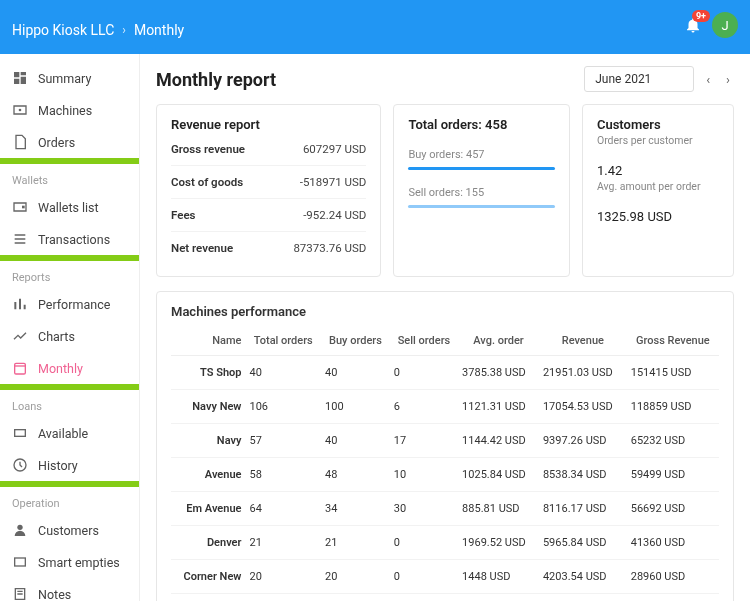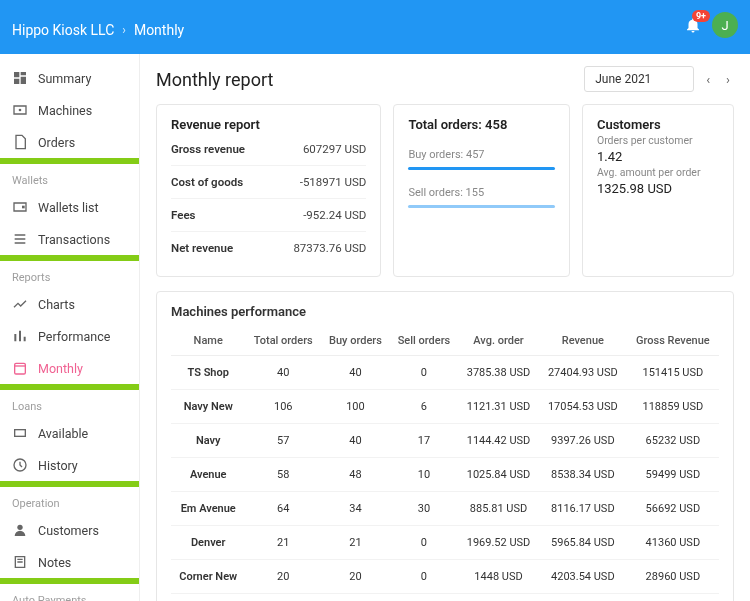--- a/index.html
+++ b/index.html
@@ -15,46 +15,46 @@
 .shell{display:flex}
 .sidebar{width:140px;border-right:1px solid #eee;padding-top:8px;font-size:12.5px}
 .sb-section{color:#9e9e9e;font-size:11px;padding:10px 12px 4px;border-top:6px solid #84cc16}
 .sb-section:first-of-type{border-top:none}
 .sb-item{display:flex;align-items:center;gap:10px;padding:8px 12px;color:#424242;cursor:pointer}
 .sb-item.active{color:#f06292}
 .sb-item .ic{width:16px;height:16px;fill:#666;display:inline-flex}
 .sb-item.active .ic{fill:#f06292}
 .main{flex:1;padding:12px 16px 0 16px;position:relative}
 .headrow{display:flex;align-items:center;justify-content:space-between;margin-bottom:12px}
-.title{font-size:18px;font-weight:400;color:#222}
+.title{font-size:18px;font-weight:700;color:#222}
 .month-nav{display:flex;align-items:center;gap:8px}
 .month-box{border:1px solid #ddd;border-radius:3px;padding:5px 10px;font-size:12px;min-width:110px;background:#fff}
 .chev{color:#666;cursor:pointer;padding:4px}
 .cards{display:flex;gap:12px;margin-bottom:14px}
 .card{border:1px solid #e6e6e6;border-radius:4px;padding:12px 14px;background:#fff}
 .card.h1{flex:1.6}
 .card.h2{flex:1.2}
 .card.h3{flex:1}
 .card-title{font-size:13px;font-weight:600;color:#222;margin-bottom:1px}
 .rev-row{display:flex;justify-content:space-between;padding:9px 0;font-size:11.5px;border-top:1px solid #f2f2f2}
 .rev-row:first-of-type{border-top:none}
 .rev-row .k{font-weight:600;color:#333}
 .rev-row .v{color:#444}
 .to-sub{font-size:11px;color:#888;margin-top:16px}
 .bar{height:3px;border-radius:2px;margin:6px 0 14px}
 .bar.blue{background:#2196f3}
 .bar.lblue{background:#90caf9}
 .cust-lbl{font-size:10.5px;color:#888;margin-top:2px}
-.cust-val{font-size:13px;color:#222;margin-top:2px}
+.cust-val{font-size:13px;color:#222;margin-top:16px}
 .panel{border:1px solid #e6e6e6;border-radius:4px;padding:12px 14px 0;background:#fff}
 .panel-title{font-size:13px;font-weight:600;margin-bottom:7px}
 table{width:100%;border-collapse:collapse;font-size:11px}
 th{text-align:center;font-weight:500;color:#555;padding:8px 4px;border-bottom:1px solid #eee}
-th:first-child,td:first-child{text-align:center}
-td{text-align:center;padding:10px 4px;border-bottom:1px solid #f2f2f2;color:#333}
+th:first-child,td:first-child{text-align:right}
+td{text-align:left;padding:10px 4px;border-bottom:1px solid #f2f2f2;color:#333}
 td:first-child{font-weight:600}
 </style>
 </head>
 <body>
 
 <div class="topbar">
   <div class="crumbs">
     <span>Hippo Kiosk LLC</span>
     <span class="sep">›</span>
     <span>Monthly</span>
@@ -112,32 +112,32 @@
           <svg viewBox="0 0 24 24">
             <path d="M4 6h16M4 12h16M4 18h16" stroke="#666" stroke-width="2"></path>
           </svg>
         </span>
         <span>Transactions</span>
       </div>
       <div class="sb-section">Reports</div>
       <div class="sb-item">
         <span class="ic">
           <svg viewBox="0 0 24 24">
+            <path d="M5 9v11M12 4v16M19 13v7" stroke="#666" stroke-width="3"></path>
+          </svg>
+        </span>
+        <span>Performance</span>
+      </div>
+      <div class="sb-item">
+        <span class="ic">
+          <svg viewBox="0 0 24 24">
             <path d="M3 17l6-6 4 4 8-8" fill="none" stroke="#666" stroke-width="2"></path>
           </svg>
         </span>
         <span>Charts</span>
-      </div>
-      <div class="sb-item">
-        <span class="ic">
-          <svg viewBox="0 0 24 24">
-            <path d="M5 9v11M12 4v16M19 13v7" stroke="#666" stroke-width="3"></path>
-          </svg>
-        </span>
-        <span>Performance</span>
       </div>
       <div class="sb-item active">
         <span class="ic">
           <svg viewBox="0 0 24 24">
             <rect x="4" y="5" width="16" height="16" rx="2" fill="none" stroke="currentColor" stroke-width="2"></rect>
             <path d="M4 9h16" stroke="currentColor" stroke-width="2"></path>
           </svg>
         </span>
         <span>Monthly</span>
       </div>
@@ -161,20 +161,28 @@
       </div>
       <div class="sb-section">Operation</div>
       <div class="sb-item">
         <span class="ic">
           <svg viewBox="0 0 24 24">
             <circle cx="12" cy="8" r="4"></circle>
             <path d="M4 21a8 8 0 0 1 16 0z"></path>
           </svg>
         </span>
         <span>Customers</span>
+      </div>
+      <div class="sb-item">
+        <span class="ic">
+          <svg viewBox="0 0 24 24">
+            <rect x="4" y="6" width="16" height="12" fill="none" stroke="#666" stroke-width="2"></rect>
+          </svg>
+        </span>
+        <span>Smart empties</span>
       </div>
       <div class="sb-item">
         <span class="ic">
           <svg viewBox="0 0 24 24">
             <path d="M5 4h14v16H5z" fill="none" stroke="#666" stroke-width="2"></path>
             <path d="M8 8h8M8 12h8" stroke="#666" stroke-width="2"></path>
           </svg>
         </span>
         <span>Notes</span>
       </div>
@@ -243,21 +251,21 @@
               <th>Gross Revenue</th>
             </tr>
           </thead>
         <tbody id="perf-body">
             <tr>
               <td>TS Shop</td>
               <td>40</td>
               <td>40</td>
               <td>0</td>
               <td>3785.38 USD</td>
-              <td>27404.93 USD</td>
+              <td>21951.03 USD</td>
               <td>151415 USD</td>
             </tr>
             <tr>
               <td>Navy New</td>
               <td>106</td>
               <td>100</td>
               <td>6</td>
               <td>1121.31 USD</td>
               <td>17054.53 USD</td>
               <td>118859 USD</td>

